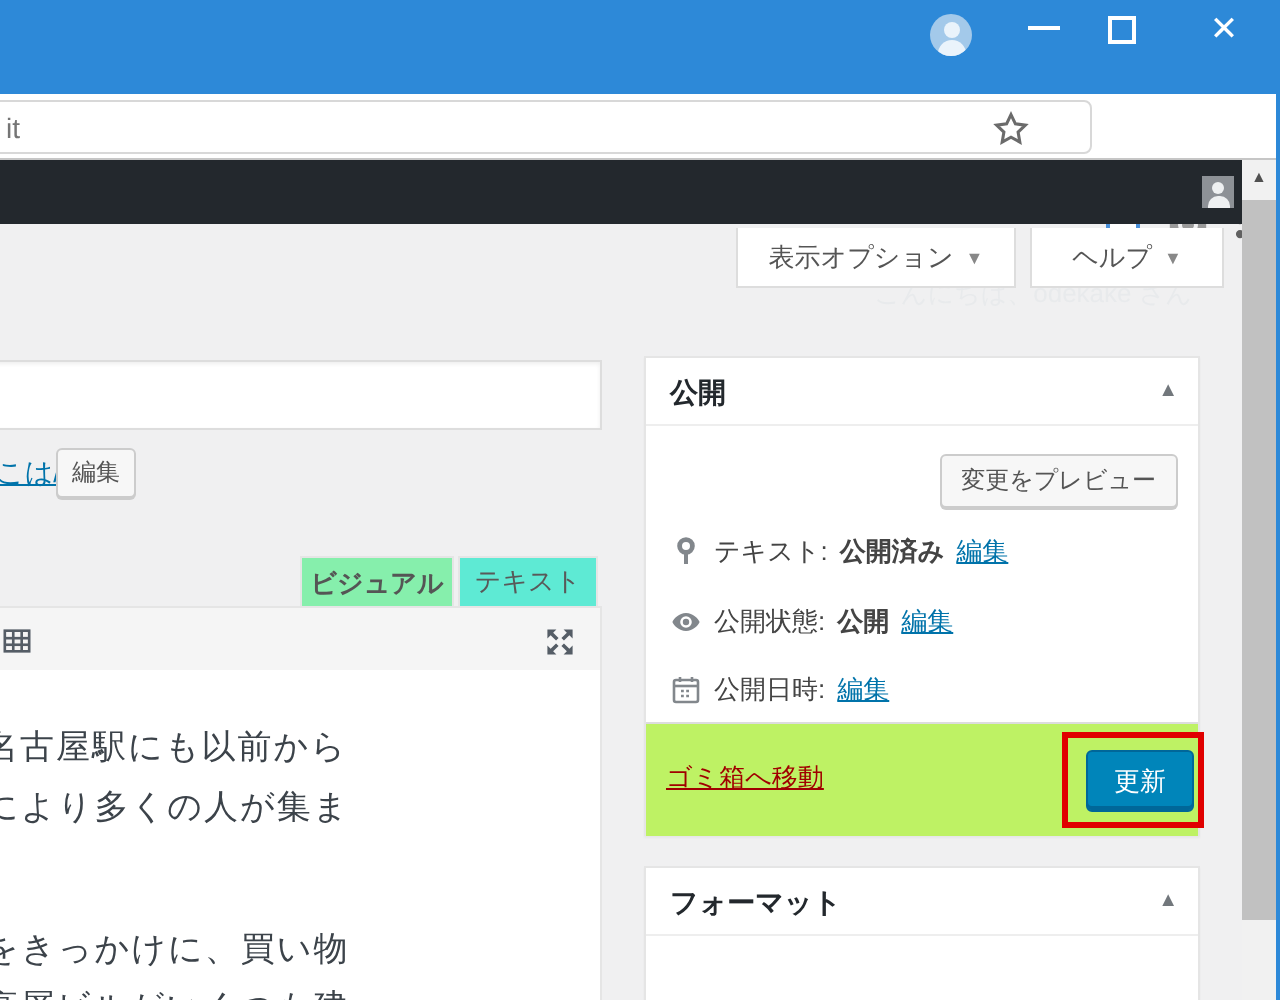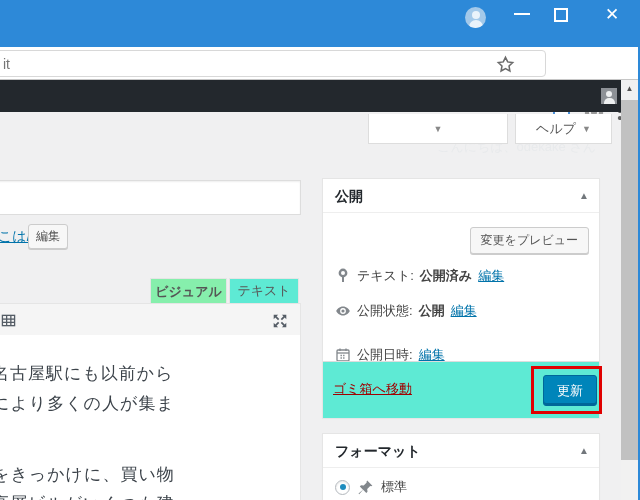--- a/index.html
+++ b/index.html
@@ -61,21 +61,21 @@
   
   .postbox{position:absolute;left:322px;width:278px;background:#fff;border:1px solid #e5e5e5;box-shadow:0 1px 1px rgba(0,0,0,.04);}
   .postbox-header{position:relative;height:34px;border-bottom:1px solid #eee;}
   .postbox-title{position:absolute;left:12px;top:9px;font-size:14px;font-weight:bold;color:#23282d;}
   .postbox-toggle{position:absolute;right:10px;top:11px;font-size:10px;color:#72777c;}
   .preview-btn{position:absolute;right:10px;top:48px;height:27px;padding:0 10px;background:#f7f7f7;border:1px solid #ccc;border-radius:3px;box-shadow:0 1px 0 #ccc;font-size:12px;color:#555;display:flex;align-items:center;}
   .misc-row{position:absolute;left:12px;font-size:13px;color:#444;white-space:nowrap;display:flex;align-items:center;gap:6px;}
   .misc-row .dashicon{width:16px;height:16px;color:var(--icon-gray);flex:0 0 16px;}
   .bold{font-weight:bold;}
   .wp-link{color:var(--link);text-decoration:underline;}
-  .publish-footer{position:absolute;left:0;top:182px;width:276px;height:57px;background:#5eead4;border-top:1px solid #ddd;}
+  .publish-footer{position:absolute;left:0;top:182px;width:276px;height:57px;background:#bef264;border-top:1px solid #ddd;}
   .trash-link{position:absolute;left:10px;top:18px;font-size:13px;color:var(--trash);text-decoration:underline;}
   .update-btn{position:absolute;left:220px;top:13px;width:54px;height:31px;background:var(--update);border:1px solid var(--update-border);border-radius:3px;box-shadow:inset 0 -2px 0 var(--update-border);color:#fff;font-size:13px;display:flex;align-items:center;justify-content:center;}
   .annotation-box{position:absolute;left:531px;top:366px;width:71px;height:48px;border:3px solid var(--annotation);z-index:5;}
 
   .format-row{position:absolute;left:12px;top:44px;display:flex;align-items:center;gap:7px;font-size:13px;color:#444;}
   .radio{width:15px;height:15px;border:1px solid #b4b9be;border-radius:50%;background:#fff;position:relative;box-shadow:inset 0 1px 2px rgba(0,0,0,.1);}
   .radio .dot{position:absolute;left:3.5px;top:3.5px;width:6px;height:6px;border-radius:50%;background:#1e8cbe;}
   .pin-icon{width:17px;height:17px;color:var(--icon-gray);}
 
   
@@ -120,20 +120,21 @@
 
   <div class="adminbar">
     <span class="greeting">こんにちは、odekake さん</span>
     <div class="avatar">
       <div class="head"></div>
       <div class="body"></div>
     </div>
   </div>
 
   <div class="screen-meta-btn" style="left:368px;width:140px;">
+    <span>表示オプション</span>
     <span class="caret-down">▼</span>
   </div>
   <div class="screen-meta-btn" style="left:515px;width:97px;">
     <span>ヘルプ</span>
     <span class="caret-down">▼</span>
   </div>
 
   <input class="title-input" type="text" value="" style="">
 
   <div class="permalink-row">
@@ -183,21 +184,21 @@
 
     <div class="misc-row" style="top:123px;">
       <svg class="dashicon" viewBox="0 0 16 16" fill="currentColor">
         <path d="M8 3.5c3.5 0 6 2.7 6.8 4.5C14 9.8 11.5 12.5 8 12.5S2 9.8 1.2 8C2 6.2 4.5 3.5 8 3.5zm0 1.6A2.9 2.9 0 1 0 8 10.9 2.9 2.9 0 0 0 8 5.1zm0 1.3a1.6 1.6 0 1 1 0 3.2 1.6 1.6 0 0 1 0-3.2z"></path>
       </svg>
       <span>公開状態:</span>
       <span class="bold">公開</span>
       <span class="wp-link">編集</span>
     </div>
 
-    <div class="misc-row" style="top:167px;text-align:center;">
+    <div class="misc-row" style="top:157px;text-align:center;">
       <svg class="dashicon" viewBox="0 0 16 16" fill="none" stroke="currentColor" stroke-width="1.3">
         <rect x="2" y="3" width="12" height="11" rx="1"></rect>
           <line x1="5" y1="1.5" x2="5" y2="4"></line>
           <line x1="11" y1="1.5" x2="11" y2="4"></line>
           <line x1="2" y1="6" x2="14" y2="6"></line>
           <line x1="5.5" y1="8.5" x2="10.5" y2="8.5" stroke-dasharray="1.4 1.2"></line>
           <line x1="5.5" y1="11" x2="10.5" y2="11" stroke-dasharray="1.4 1.2"></line>
       </svg>
       <span>公開日時:</span>
       <span class="wp-link">編集</span>
@@ -209,29 +210,20 @@
     </div>
   </div>
 
   <div class="annotation-box"></div>
 
   <div class="postbox" style="top:433px;height:80px;">
     <div class="postbox-header">
       <span class="postbox-title">フォーマット</span>
       <span class="postbox-toggle">▲</span>
     </div>
-    <div class="format-row">
-      <span class="radio">
-          <span class="dot"></span>
-        </span>
-      <svg class="pin-icon" viewBox="0 0 17 17" fill="currentColor">
-        <path d="M10.2 1.6l5.2 5.2-1.3.5-.9-.2-3 3 .3 2.7-1.2 1.2-3.2-3.2-3.9 4.5-.7-.7 4.5-3.9L2.8 7.5 4 6.3l2.7.3 3-3-.2-.9z"></path>
-      </svg>
-      <span>標準</span>
-    </div>
   </div>
 
   <div class="scrollbar">
     <div class="sb-up">▲</div>
     <div class="sb-thumb"></div>
   </div>
 
   <div class="win-border-right"></div>
 
 </div>

